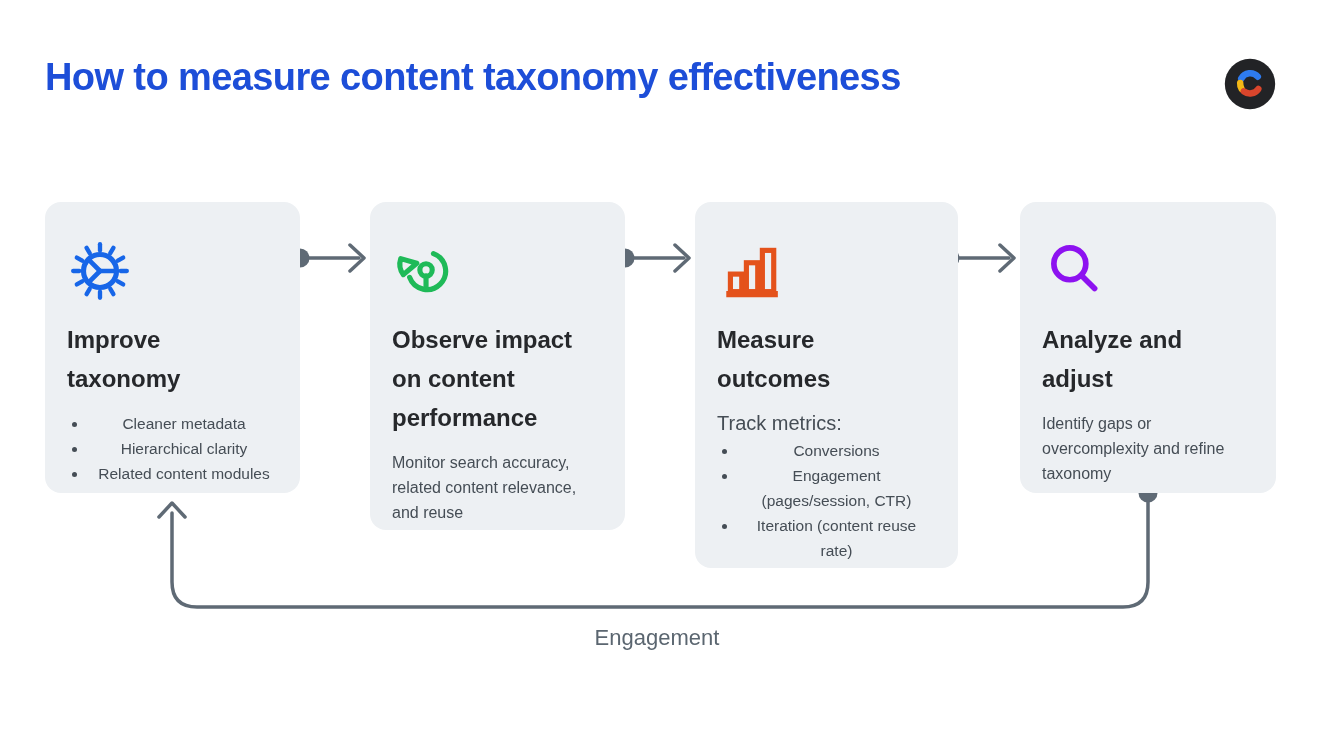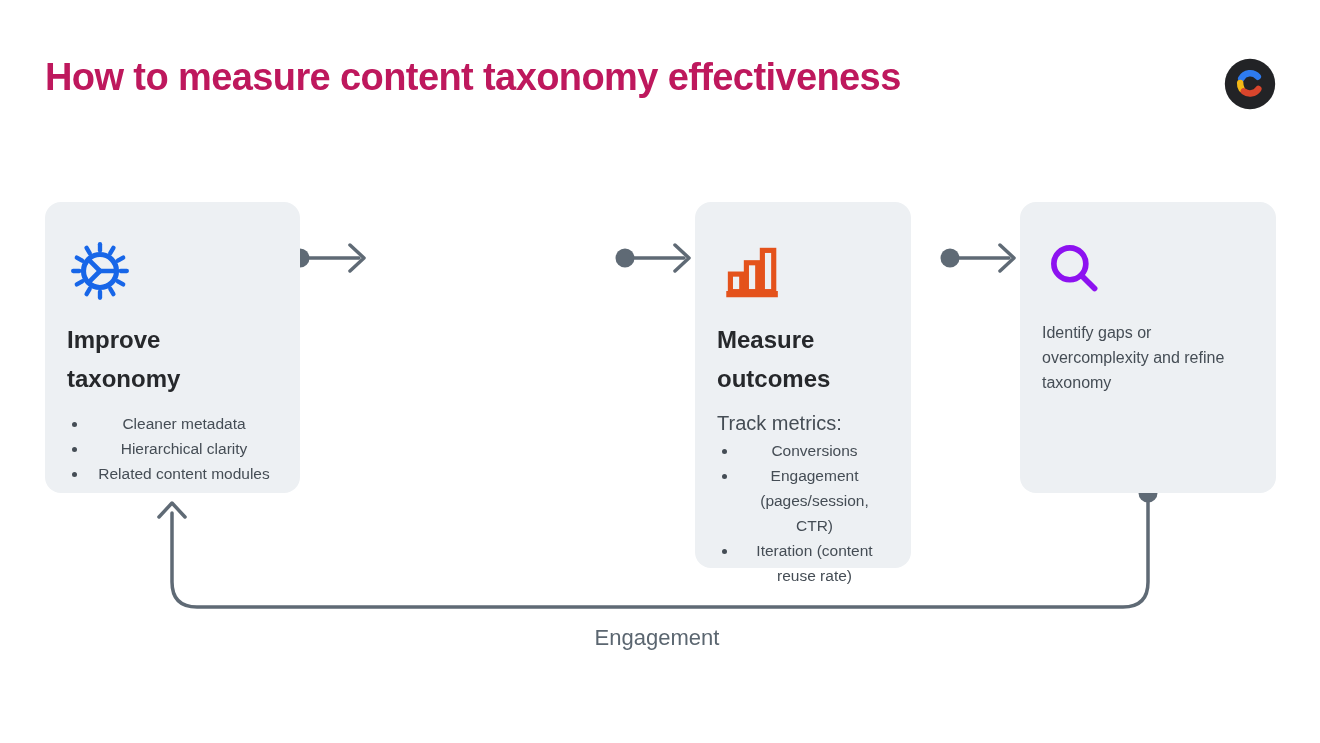--- a/index.html
+++ b/index.html
@@ -2,31 +2,31 @@
 <html><head>
 <meta charset="utf-8">
 <style>
   html,body{margin:0;padding:0;background:#ffffff;}
   .canvas{
     position:relative;width:1320px;height:743px;background:#ffffff;
     font-family:"Liberation Sans", sans-serif;overflow:hidden;
   }
   .page-title{
     position:absolute;left:45px;top:56px;margin:0;
-    font-size:38px;font-weight:800;letter-spacing:-0.6px;color:#be185d;
+    font-size:38px;font-weight:800;letter-spacing:-0.6px;color:#1d4ed8;
   }
   .brand-logo{position:absolute;left:1224px;top:58px;width:52px;height:52px;}
   .connectors{position:absolute;left:0;top:0;pointer-events:none;}
   .card{
     position:absolute;background:#edf0f3;border-radius:16px;
     padding:34px 22px;box-sizing:border-box;
   }
   .card-1{left:45px;top:202px;width:255px;height:291px;}
   .card-2{left:370px;top:202px;width:255px;height:328px;}
-  .card-3{left:695px;top:202px;width:216px;height:366px;}
+  .card-3{left:695px;top:202px;width:263px;height:366px;}
   .card-4{left:1020px;top:202px;width:256px;height:291px;}
   .card .icon{display:block;width:66px;height:66px;margin:2px 0 16px;}
   .icon svg{display:block;width:100%;height:100%;}
   .card h2{
     margin:0 0 13px;font-size:24px;line-height:39px;font-weight:700;
     color:#26282b;max-width:202px;
   }
   .card p{margin:0;font-size:16px;line-height:25px;color:#454d55;max-width:212px;}
   .card .intro{margin:0 0 0;font-size:20px;line-height:25px;color:#454d55;}
   .card ul{
@@ -116,20 +116,34 @@
       </svg>
     </span>
     <h2>Improve taxonomy</h2>
     <ul>
       <li>Cleaner metadata</li>
       <li>Hierarchical clarity</li>
       <li>Related content modules</li>
     </ul>
   </section>
 
+  <section class="card card-2">
+    <span class="icon ic-green">
+      <svg viewBox="0 0 64 64">
+        <g fill="none" stroke="currentColor" stroke-width="5" stroke-linecap="round" stroke-linejoin="round">
+          <path d="M 40.2 15.1 A 18 18 0 1 1 17.1 38.2"></path>
+          <circle cx="33" cy="31" r="6"></circle>
+          <line x1="33" y1="37" x2="33" y2="49.5"></line>
+          <path d="M 24 24.5 L 8.5 20 A 17 17 0 0 0 11 35.5 Z"></path>
+        </g>
+      </svg>
+    </span>
+    <h2>Observe impact on content performance</h2>
+    <p>Monitor search accuracy, related content relevance, and reuse</p>
+  </section>
 
   <section class="card card-3">
     <span class="icon ic-orange">
       <svg viewBox="0 0 64 64">
         <g fill="none" stroke="currentColor">
           <rect x="13" y="35" width="11" height="17" stroke-width="5"></rect>
           <rect x="28.5" y="24" width="11" height="28" stroke-width="5"></rect>
           <rect x="44" y="12" width="11" height="40" stroke-width="5"></rect>
           <line x1="9" y1="54.5" x2="59" y2="54.5" stroke-width="6"></line>
         </g>
@@ -146,18 +160,19 @@
 
   <section class="card card-4">
     <span class="icon ic-purple">
       <svg viewBox="0 0 64 64">
         <g fill="none" stroke="currentColor" stroke-width="5.5" stroke-linecap="round">
           <circle cx="27" cy="25" r="15.5"></circle>
           <line x1="38.5" y1="36.5" x2="51" y2="49"></line>
         </g>
       </svg>
     </span>
+    <h2>Analyze and adjust</h2>
     <p>Identify gaps or overcomplexity and refine taxonomy</p>
   </section>
 
   <div class="iteration-label">Engagement</div>
 
 </div>
 
 </body></html>

